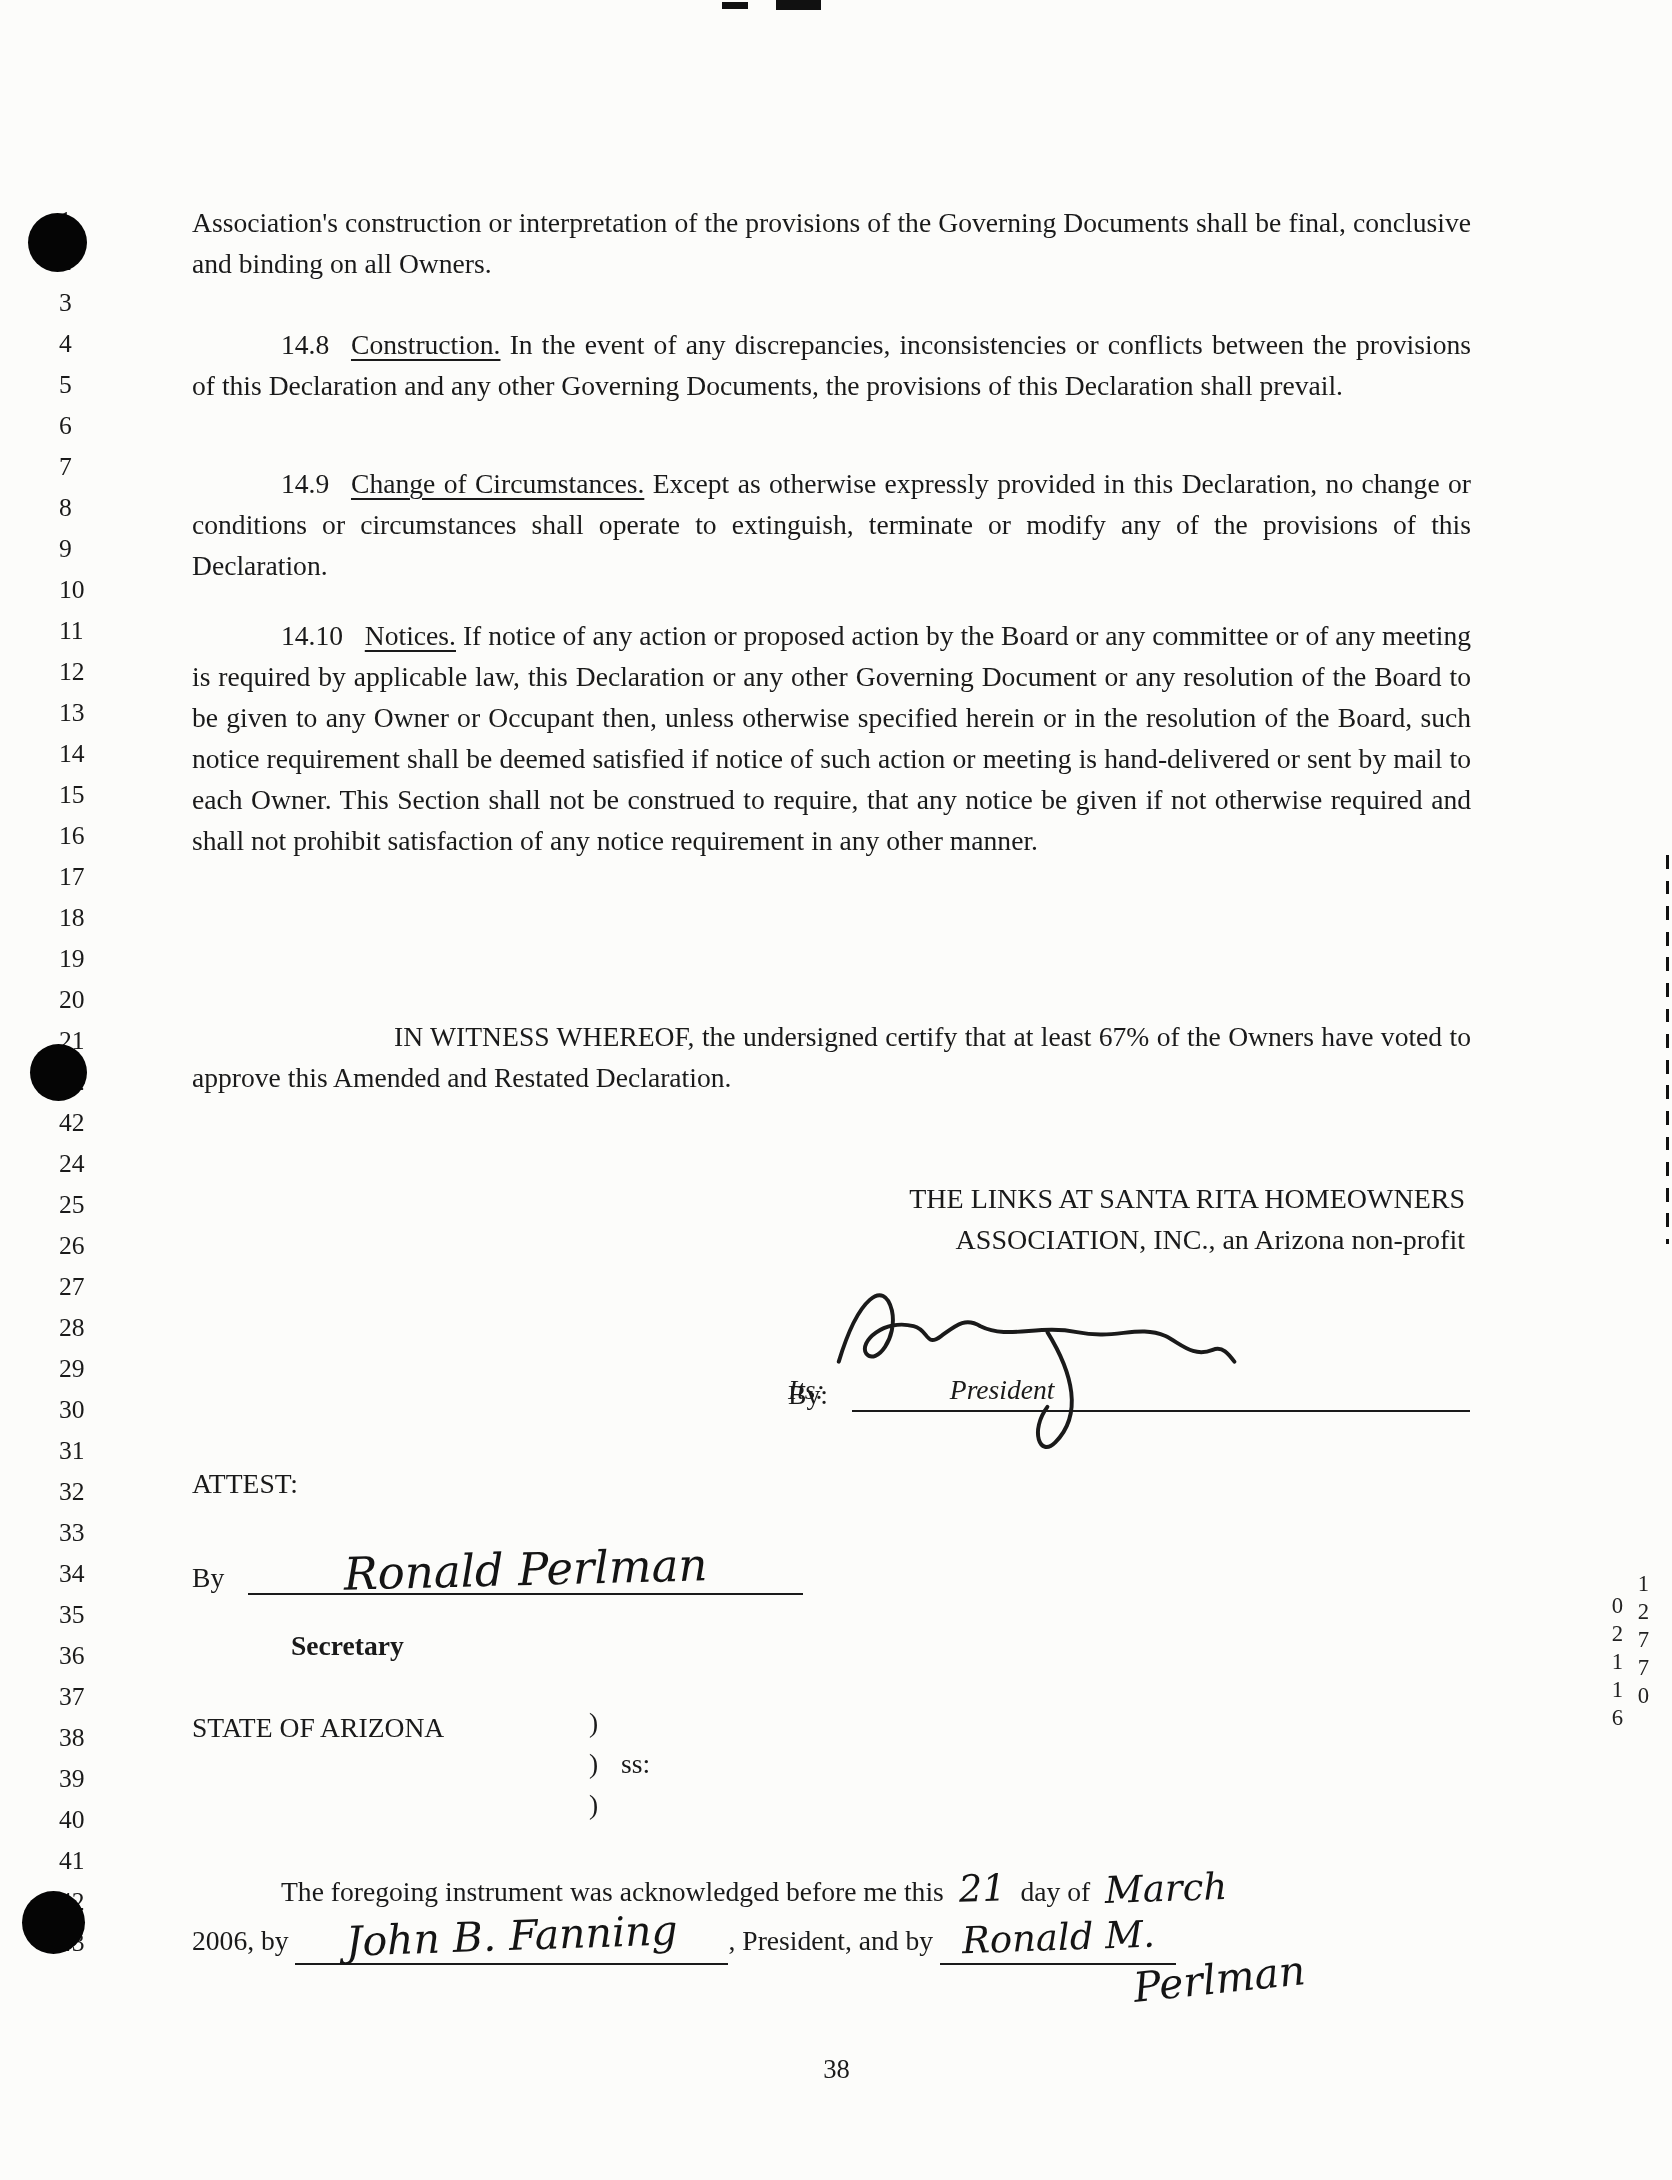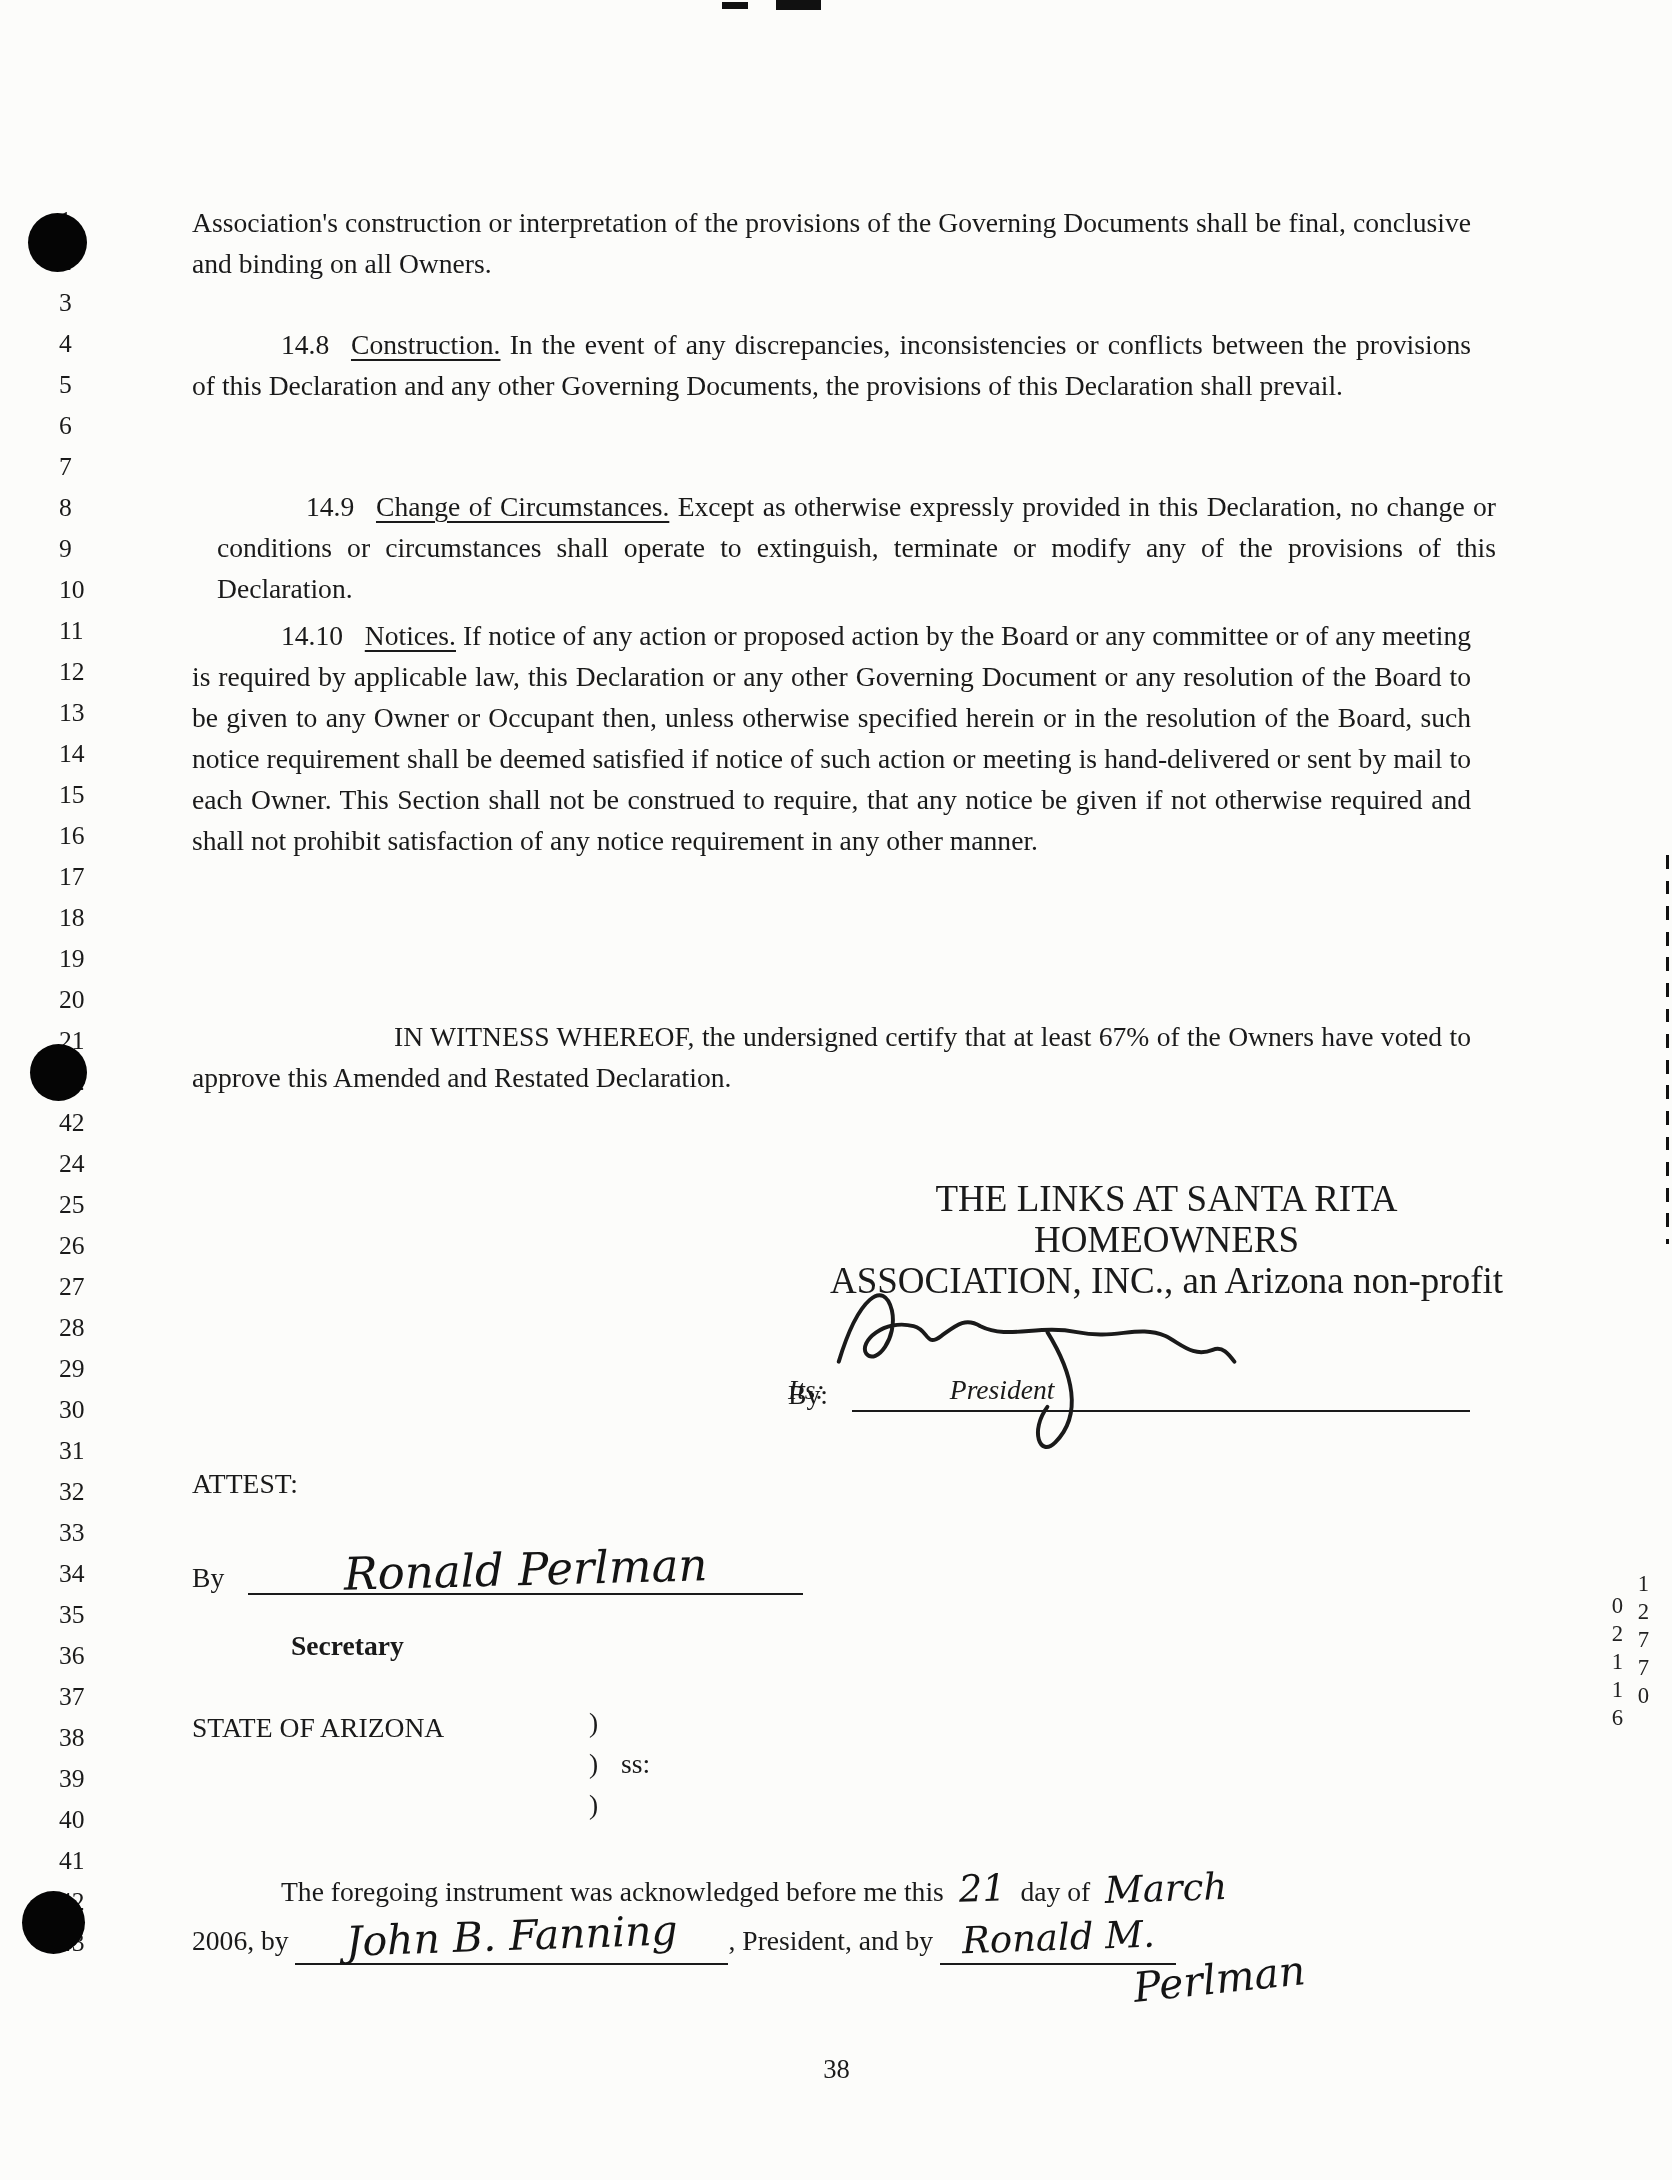--- a/index.html
+++ b/index.html
@@ -22,22 +22,22 @@
   .para{
     position:absolute;left:192px;width:1279px;
     font-size:27.6px;line-height:41px;text-align:justify;
   }
   .indent{text-indent:89px;}
   .indent-big{text-indent:202px;}
   .sec-head{text-decoration:underline;text-underline-offset:4.9px;}
   .sec-num{margin-right:21.7px;}
   
   .assoc{
-    position:absolute;left:812px;top:1178px;width:709px;
-    font-size:37px;line-height:41px;text-align:center;
+    position:absolute;left:756px;top:1178px;width:709px;
+    font-size:28px;line-height:41px;text-align:right;
   }
   
   .sig-row{
     position:absolute;display:flex;align-items:flex-end;
     font-size:27.6px;line-height:35px;gap:24px;
   }
   .rule{border-bottom:2.5px solid #1a1a1a;flex:1;height:33px;}
   .hw{
     font-family:"DejaVu Serif", serif;
     font-style:italic;
@@ -130,21 +130,21 @@
   <div class="hole" style="left:29.6px;top:1044px;width:57px;height:57px;"></div>
   <div class="hole" style="left:21.7px;top:1891px;width:63px;height:63px;"></div>
 
   <div class="para" style="top:202px;">Association's construction or interpretation of the provisions of the Governing Documents shall be final, conclusive and binding on all Owners.</div>
 
   <div class="para indent" style="top:324px;">
     <span class="sec-num">14.8</span><span class="sec-head">Construction.</span>
     <span>In the event of any discrepancies, inconsistencies or conflicts between the provisions of this Declaration and any other Governing Documents, the provisions of this Declaration shall prevail.</span>
   </div>
 
-  <div class="para indent" style="top:486px;margin-left:25px;">
+  <div class="para indent" style="top:463px;">
     <span class="sec-num">14.9</span><span class="sec-head">Change of Circumstances.</span>
     <span>Except as otherwise expressly provided in this Declaration, no change or conditions or circumstances shall operate to extinguish, terminate or modify any of the provisions of this Declaration.</span>
   </div>
 
   <div class="para indent" style="top:615px;">
     <span class="sec-num">14.10</span><span class="sec-head">Notices.</span>
     <span>If notice of any action or proposed action by the Board or any committee or of any meeting is required by applicable law, this Declaration or any other Governing Document or any resolution of the Board to be given to any Owner or Occupant then, unless otherwise specified herein or in the resolution of the Board, such notice requirement shall be deemed satisfied if notice of such action or meeting is hand-delivered or sent by mail to each Owner.  This Section shall not  be construed to require, that any notice be given if not otherwise required and shall not prohibit satisfaction of any notice requirement in any other manner.</span>
   </div>
 
   <div class="para indent-big" style="top:1016px;">IN WITNESS WHEREOF, the undersigned certify that  at least 67% of the Owners have voted to approve this Amended and Restated Declaration.</div>

